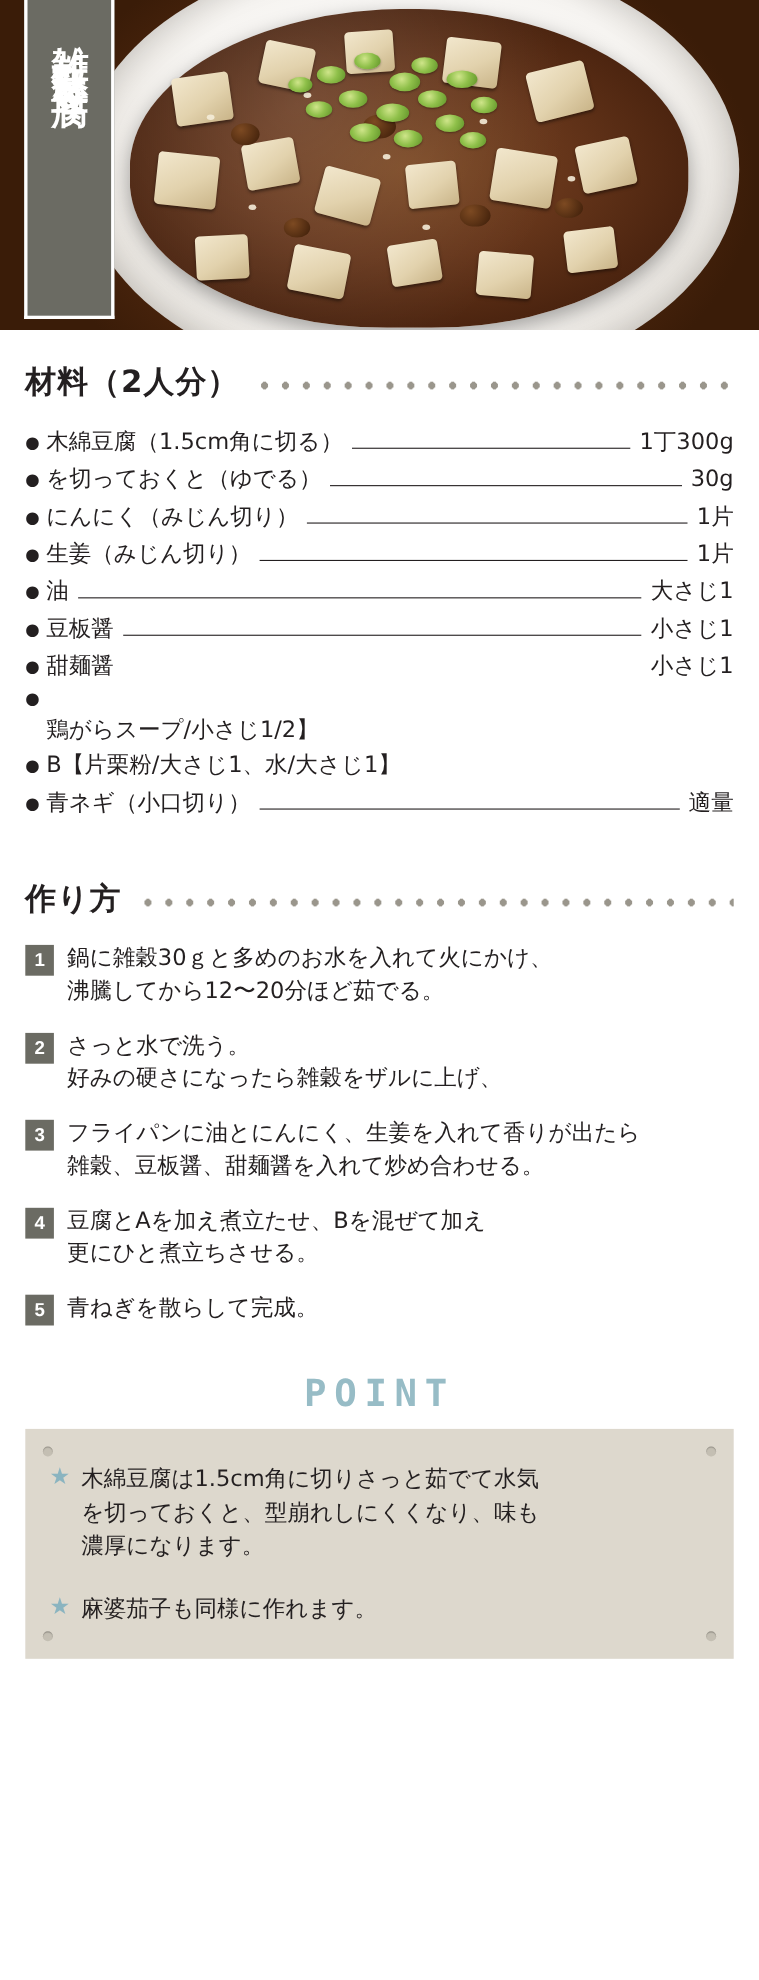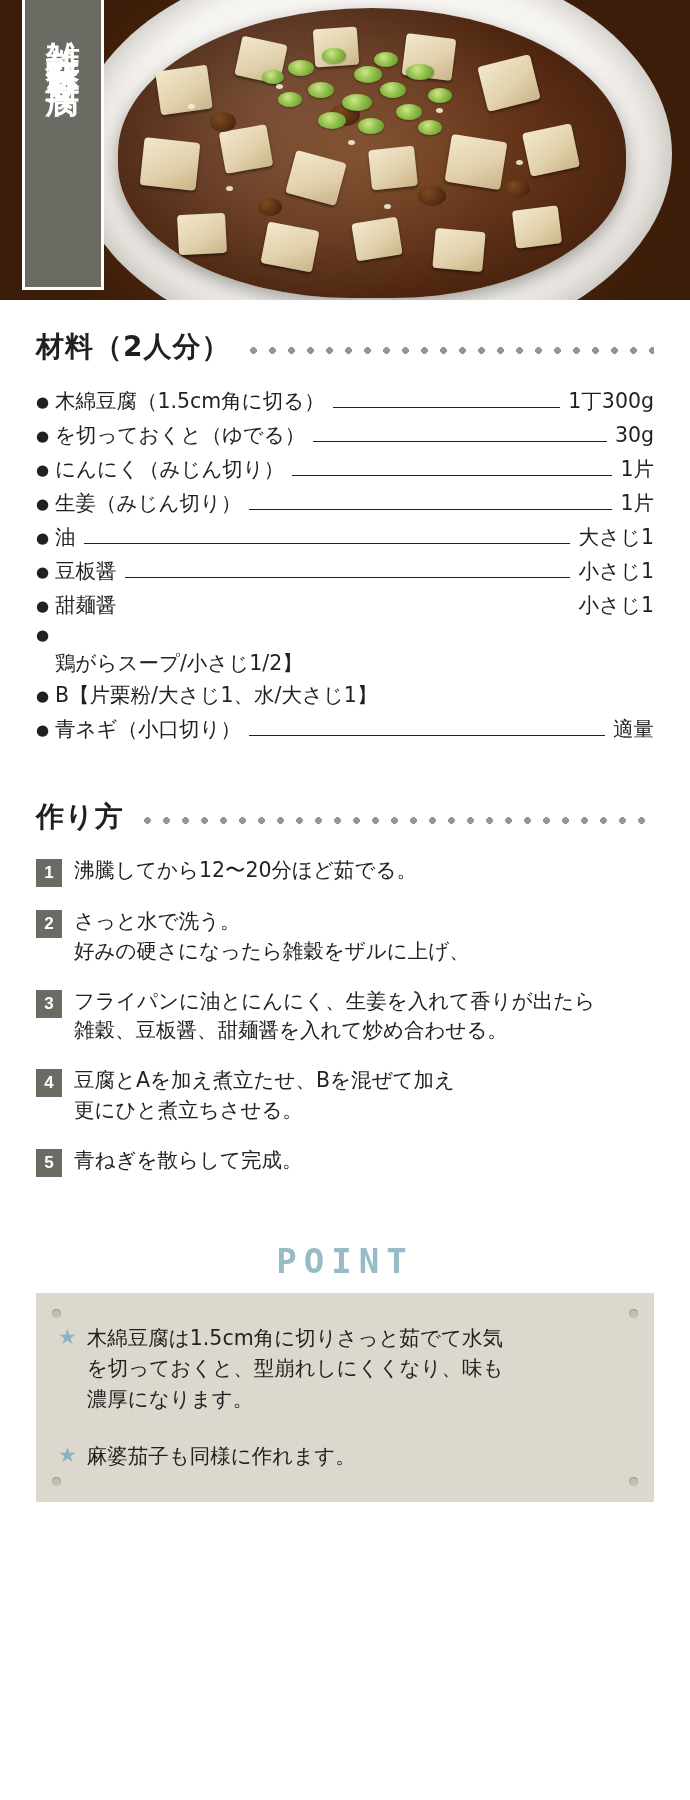--- a/index.html
+++ b/index.html
@@ -95,21 +95,21 @@
     text-orientation: upright;
     color: #ffffff;
     font-size: 34px;
     font-weight: bold;
     letter-spacing: 8px;
     line-height: 1;
     font-family: "DejaVu Sans", sans-serif;
   }
 
   
-  .content { padding: 0 36px; }
+  .content { padding: 0 23px; }
 
   .section-head {
     display: flex;
     align-items: center;
     gap: 14px;
     margin-top: 28px;
   }
   .section-head h2 {
     margin: 0;
     font-size: 28px;
@@ -196,21 +196,21 @@
     margin-top: 3px;
     font-family: "Liberation Sans", sans-serif;
   }
   .step-text {
     font-size: 20.5px;
     line-height: 1.45;
     font-family: "DejaVu Sans", sans-serif;
   }
 
   
-  .point-wrap { margin-top: 64px; }
+  .point-wrap { margin-top: 42px; }
   .point-title {
     text-align: center;
     color: #97bcc6;
     font-size: 34px;
     font-weight: bold;
     letter-spacing: 7px;
     font-family: "DejaVu Sans Mono", monospace;
     margin-bottom: 12px;
   }
   .point-box {
@@ -380,20 +380,21 @@
 
   <div class="section-head" style="margin-top:52px;">
     <h2>作り方</h2>
     <div class="dots"></div>
   </div>
 
   <div class="steps">
     <div class="step">
       <div class="step-num">1</div>
       <div class="step-text">
+        <div>鍋に雑穀30ｇと多めのお水を入れて火にかけ、</div>
         <div>沸騰してから12〜20分ほど茹でる。</div>
       </div>
     </div>
     <div class="step">
       <div class="step-num">2</div>
       <div class="step-text">
         <div>さっと水で洗う。</div>
         <div>好みの硬さになったら雑穀をザルに上げ、</div>
       </div>
     </div>

